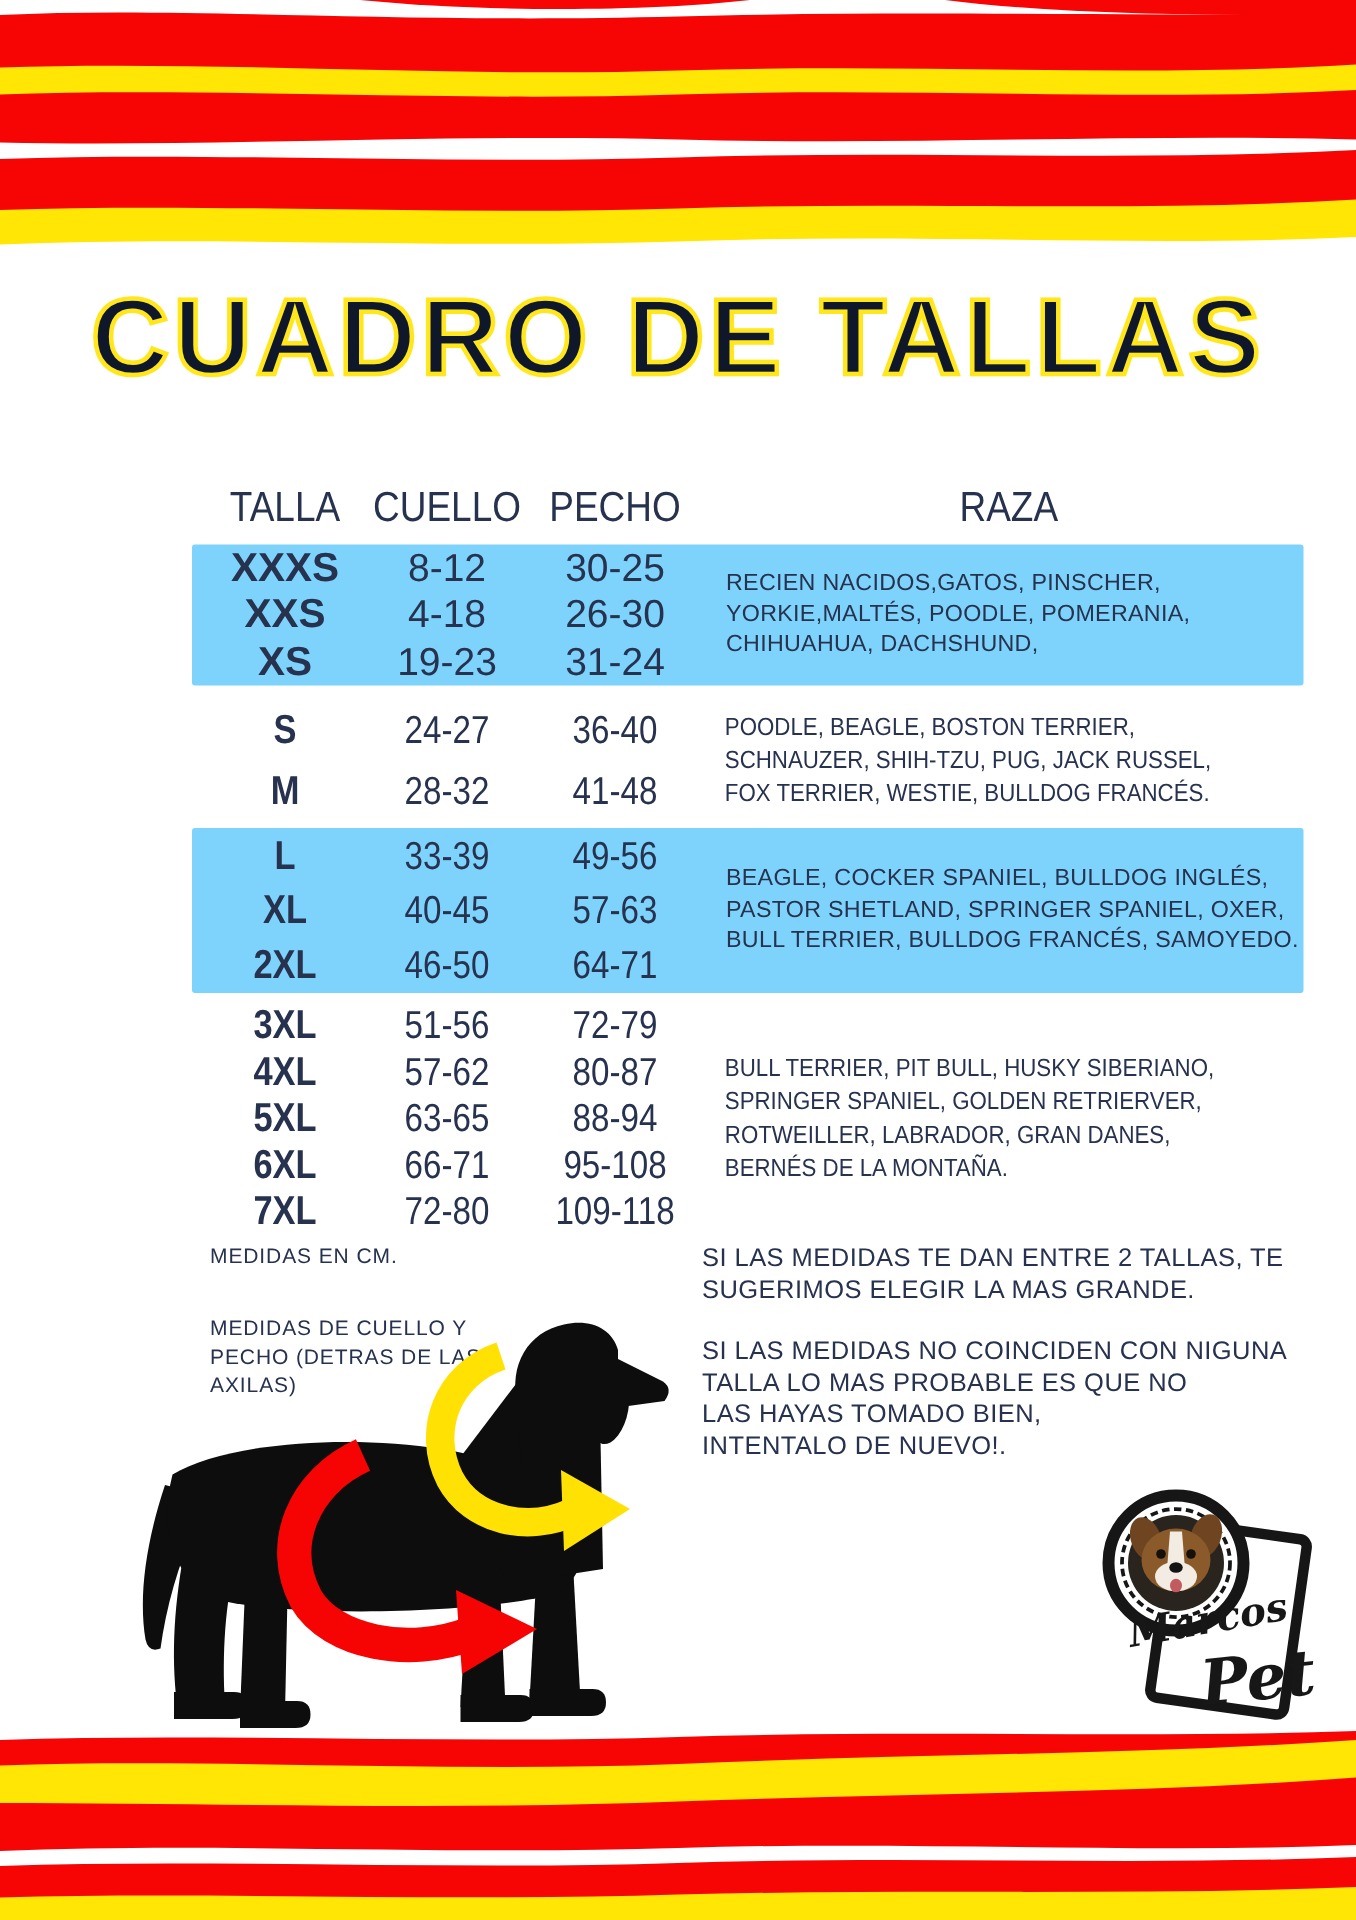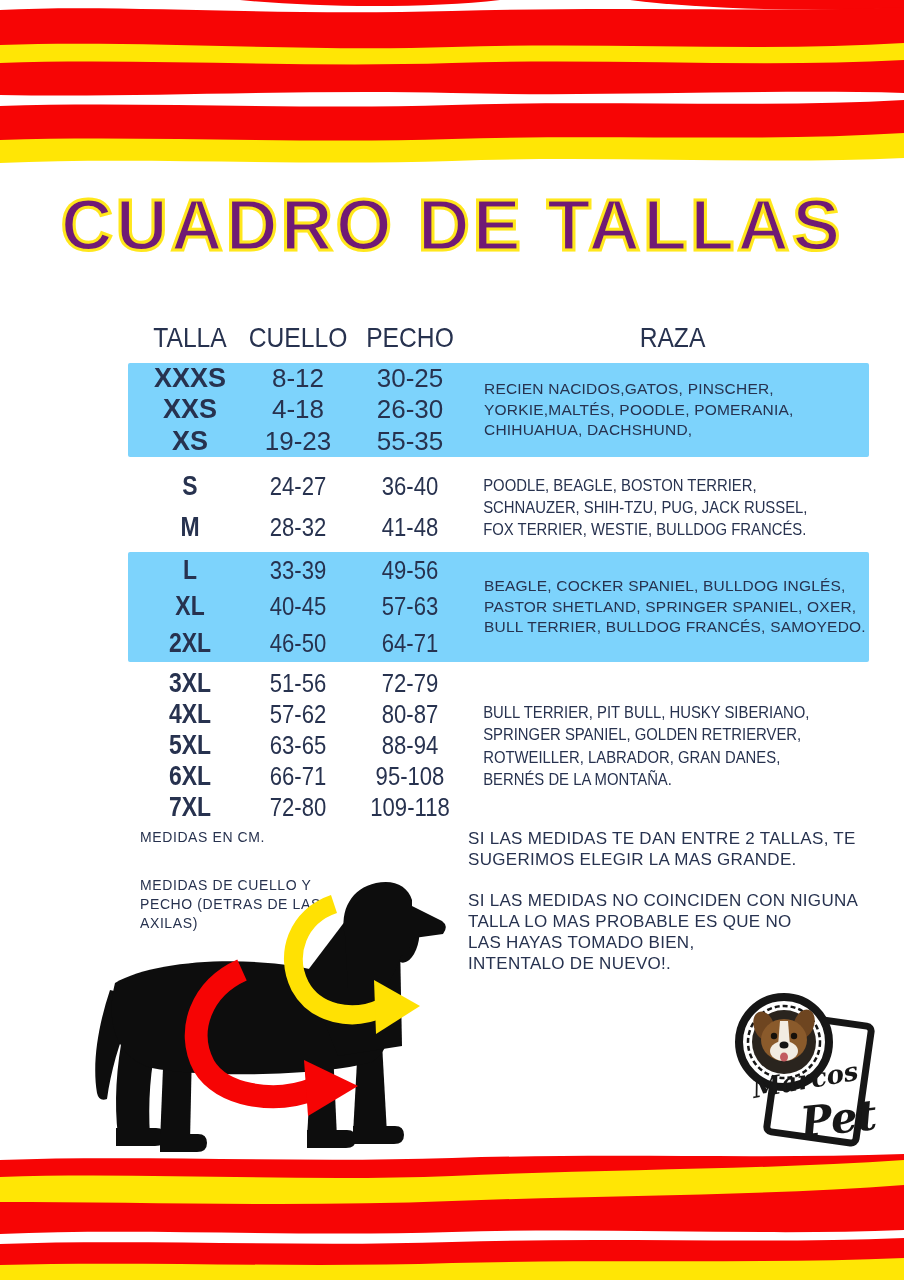--- a/index.html
+++ b/index.html
@@ -12,21 +12,21 @@
     color:#27324f;
   }
   svg{display:block;}
   .stripes-top{position:absolute;top:0;left:0;}
   .stripes-bottom{position:absolute;top:1152px;left:0;}
 
   .title{
     position:absolute;top:184px;left:0;width:904px;
     text-align:center;
     font-size:72px;font-weight:800;letter-spacing:3px;
-    color:#701a75;-webkit-text-stroke:3px #ffe71c;
+    color:#0f172a;-webkit-text-stroke:3px #ffe71c;
     white-space:nowrap;
   }
 
   .thead{
     position:absolute;left:128px;top:320px;width:741px;height:36px;
     display:grid;grid-template-columns:124px 92px 132px 1fr;
     align-items:center;
     font-weight:400;font-size:28px;letter-spacing:0px;
   }
   .thead .th{display:flex;justify-content:center;transform:scaleX(.88);}
@@ -100,21 +100,21 @@
       <span class="cell val-cell">30-25</span>
     </div>
     <div class="trow">
       <span class="cell size-cell">XXS</span>
       <span class="cell val-cell">4-18</span>
       <span class="cell val-cell">26-30</span>
     </div>
     <div class="trow">
       <span class="cell size-cell">XS</span>
       <span class="cell val-cell">19-23</span>
-      <span class="cell val-cell">55-35</span>
+      <span class="cell val-cell">31-24</span>
     </div>
     <div class="raza-cell r3">RECIEN NACIDOS,GATOS, PINSCHER,
 YORKIE,MALTÉS, POODLE, POMERANIA,
 CHIHUAHUA, DACHSHUND,</div>
   </div>
 
   <div class="group g2">
     <div class="trow">
       <span class="cell size-cell cnd">S</span>
       <span class="cell val-cell cnd">24-27</span>

